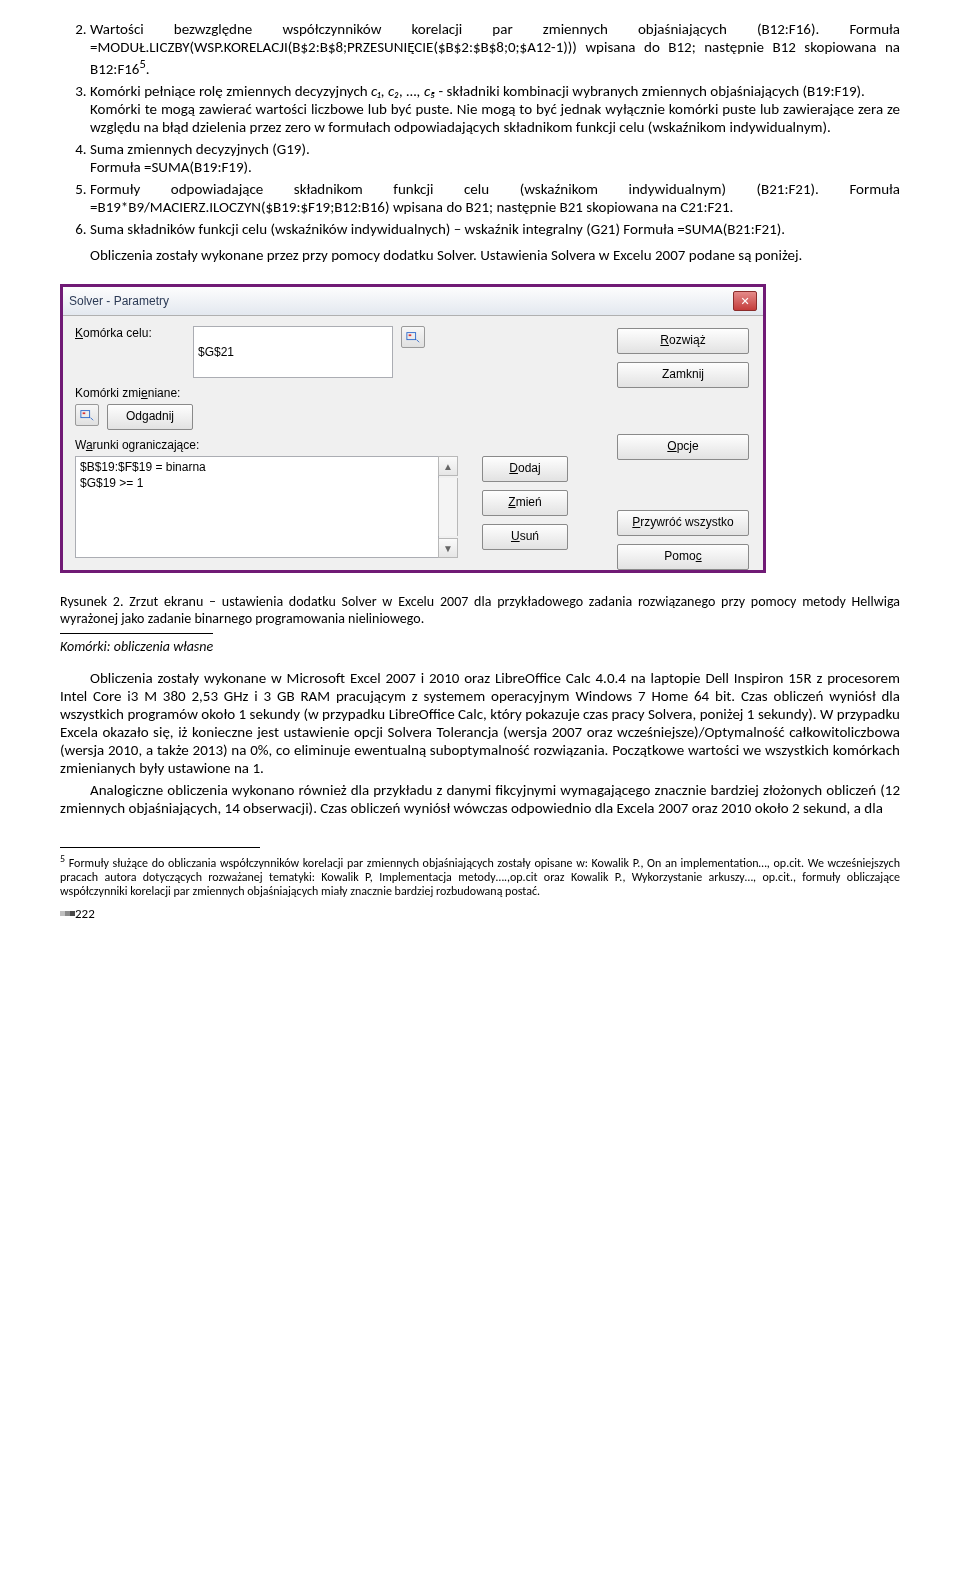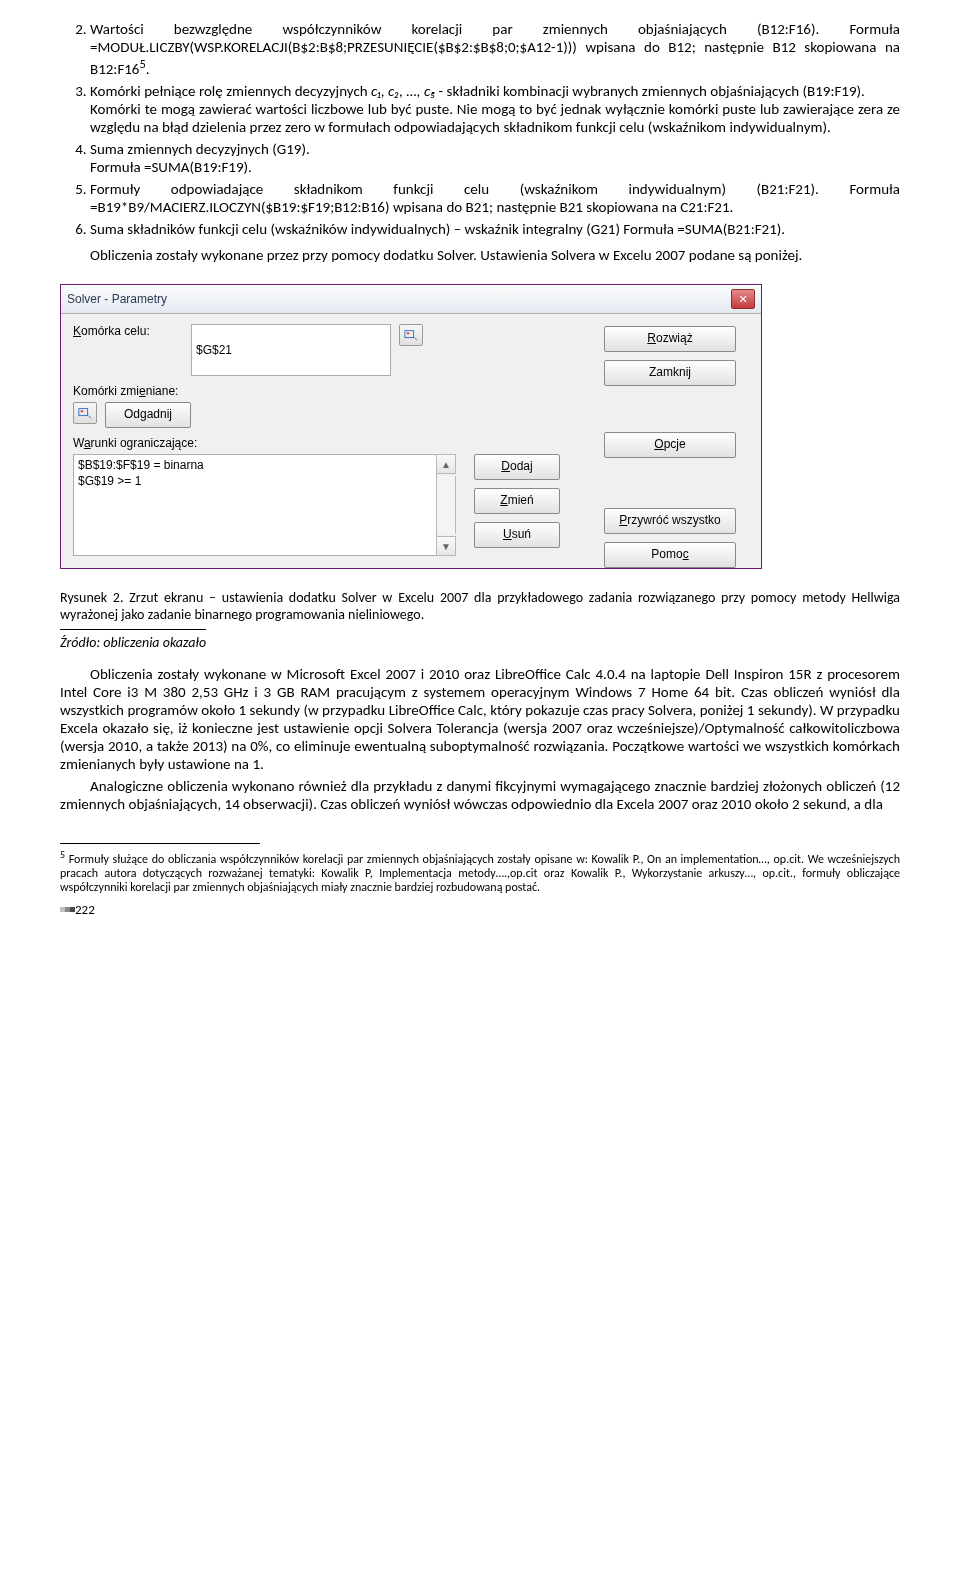--- a/index.html
+++ b/index.html
@@ -30,21 +30,21 @@
   .indent-para {
     margin: 6px 0 0 0;
     text-align: justify;
     text-indent: 30px;
   }
   .fig {
     margin: 20px 0;
   }
   .dlg {
     width: 700px;
-    border: 1px solid #701a75;
+    border: 3px solid #701a75;
     font-family: Tahoma, Arial, sans-serif;
     font-size: 12px;
     background: #f0f0f0;
   }
   .dlg-title {
     background: linear-gradient(#fdfdfd,#e3e8ef);
     border-bottom: 1px solid #b0b0b0;
     padding: 4px 6px;
     display: flex;
     justify-content: space-between;
@@ -84,21 +84,21 @@
     background:linear-gradient(#f7f7f7,#e0e0e0);
     display:inline-flex;align-items:center;justify-content:center;
     border-radius:2px;
     cursor:pointer;
   }
   .refbtn svg { width:14px; height:14px; }
   .radio { display:inline-flex; align-items:center; gap:3px; margin-right:12px; }
   .radio input { margin:0; }
   .rcol {
     position:absolute;
-    right:25px;
+    right:14px;
     top:12px;
     display:flex;
     flex-direction:column;
     gap:8px;
   }
   .btn {
     width:130px;
     height:24px;
     border:1px solid #8a8a8a;
     background:linear-gradient(#fefefe,#e2e2e2);
@@ -159,21 +159,21 @@
   .pagenum {
     font-size:13px;
     margin-top:8px;
     display:flex;
     align-items:center;
     gap:0;
   }
   .dot { width:5px;height:5px;display:inline-block; }
   .d1{background:#bfbfbf;} .d2{background:#8a8a8a;} .d3{background:#4a4a4a;}
   .underline { text-decoration: underline; }
-  .constraints-wrap { display:flex; gap:18px; align-items:flex-start; }
+  .constraints-wrap { display:flex; gap:24px; align-items:flex-start; }
 </style>
 </head>
 <body>
 
 <div class="page">
 
 
   <ol class="main-list" start="2">
     <li>
       <span>Wartości bezwzględne współczynników korelacji par zmiennych objaśniających (B12:F16). Formuła =MODUŁ.LICZBY(WSP.KORELACJI(B$2:B$8;PRZESUNIĘCIE($B$2:$B$8;0;$A12-1))) wpisana do B12; następnie B12 skopiowana na B12:F16</span><sup>5</sup><span>.</span>
@@ -257,21 +257,21 @@
             <div class="btn small"><span class="underline">Z</span>mień</div>
             <div class="btn small"><span class="underline">U</span>suń</div>
           </div>
         </div>
 
       </div>
     </div>
   </div>
 
   <div class="caption">Rysunek 2. Zrzut ekranu – ustawienia dodatku Solver w Excelu 2007 dla przykładowego zadania rozwiązanego przy pomocy metody Hellwiga wyrażonej jako zadanie binarnego programowania nieliniowego.</div>
-  <div class="source">Źródło: obliczenia okazało</div>
+  <div class="source">Komórki: obliczenia własne</div>
 
   <p class="body-para">Obliczenia zostały wykonane w Microsoft Excel 2007 i 2010 oraz LibreOffice Calc 4.0.4 na laptopie Dell Inspiron 15R z procesorem Intel Core i3 M 380 2,53 GHz i 3 GB RAM pracującym z systemem operacyjnym Windows 7 Home 64 bit. Czas obliczeń wyniósł dla wszystkich programów około 1 sekundy (w przypadku LibreOffice Calc, który pokazuje czas pracy Solvera, poniżej 1 sekundy). W przypadku Excela okazało się, iż konieczne jest ustawienie opcji Solvera Tolerancja (wersja 2007 oraz wcześniejsze)/Optymalność całkowitoliczbowa (wersja 2010, a także 2013) na 0%, co eliminuje ewentualną suboptymalność rozwiązania. Początkowe wartości we wszystkich komórkach zmienianych były ustawione na 1.</p>
   <p class="body-para">Analogiczne obliczenia wykonano również dla przykładu z danymi fikcyjnymi wymagającego znacznie bardziej złożonych obliczeń (12 zmiennych objaśniających, 14 obserwacji). Czas obliczeń wyniósł wówczas odpowiednio dla Excela 2007 oraz 2010 około 2 sekund, a dla</p>
 
   <hr class="footsep">
   <p class="footnote">
     <sup>5</sup><span> Formuły służące do obliczania współczynników korelacji par zmiennych objaśniających zostały opisane w: Kowalik P., On an implementation…, op.cit. We wcześniejszych pracach autora dotyczących rozważanej tematyki: Kowalik P, Implementacja metody….,op.cit oraz Kowalik P., Wykorzystanie arkuszy…, op.cit., formuły obliczające współczynniki korelacji par zmiennych objaśniających miały znacznie bardziej rozbudowaną postać.</span>
   </p>
 
   <div class="pagenum">

